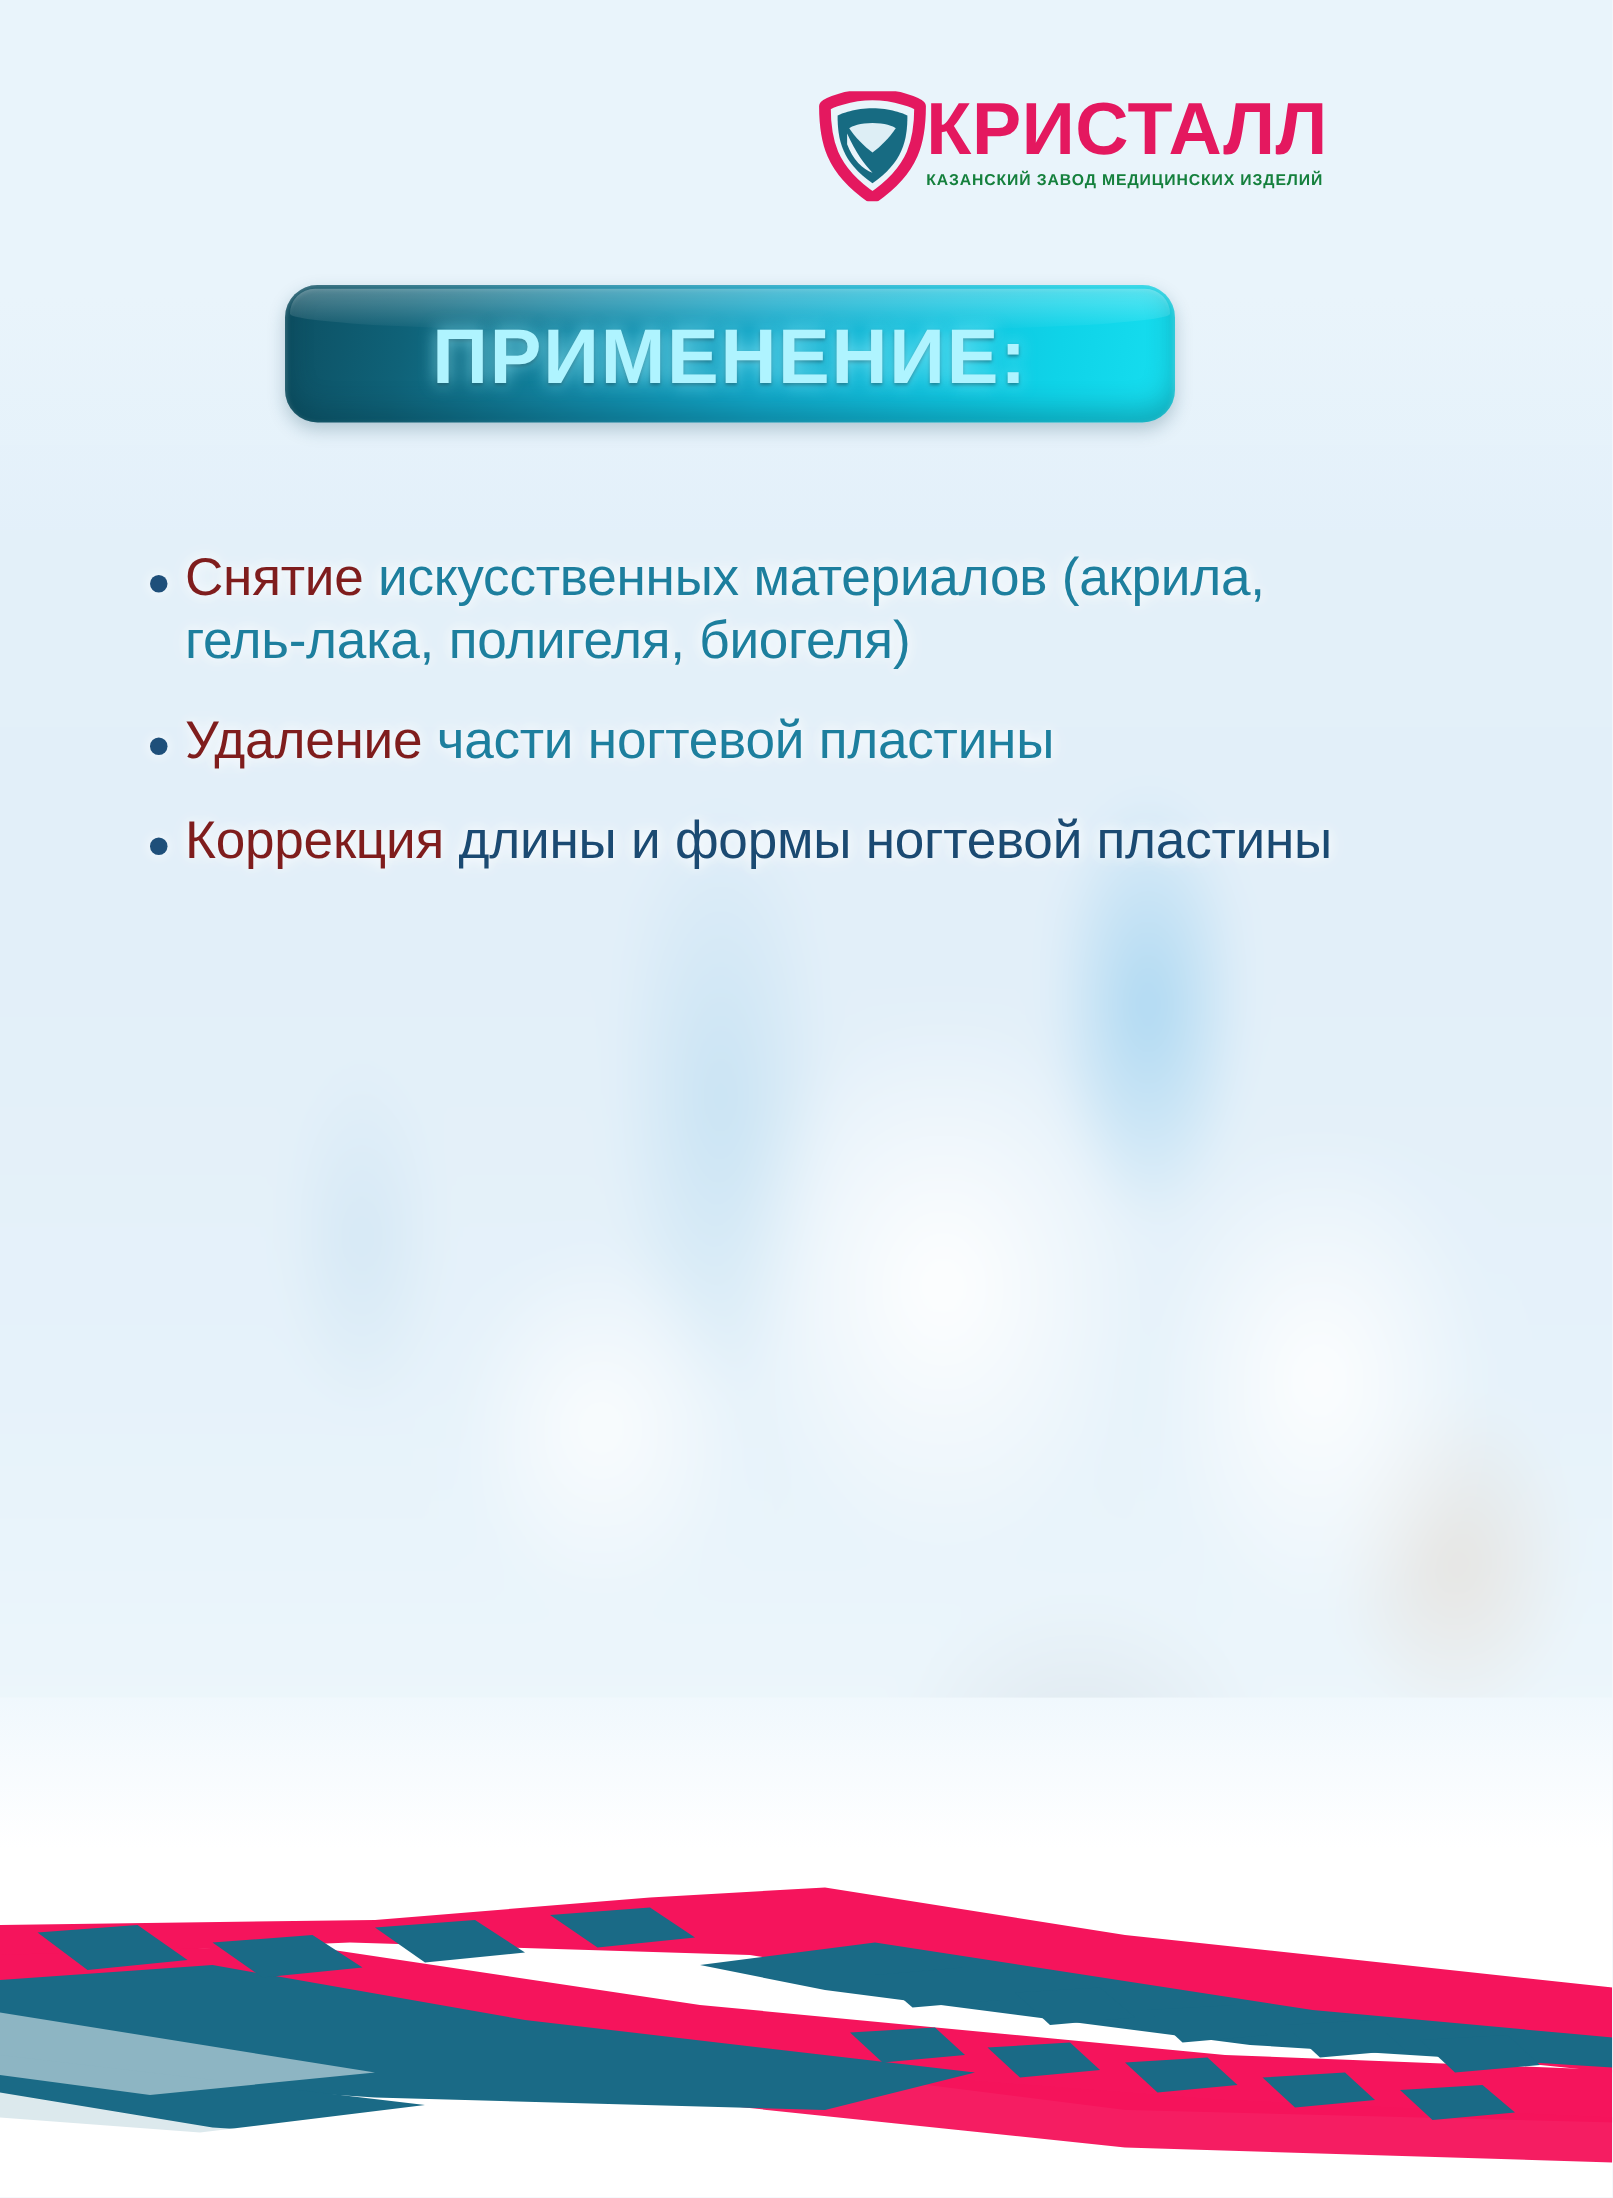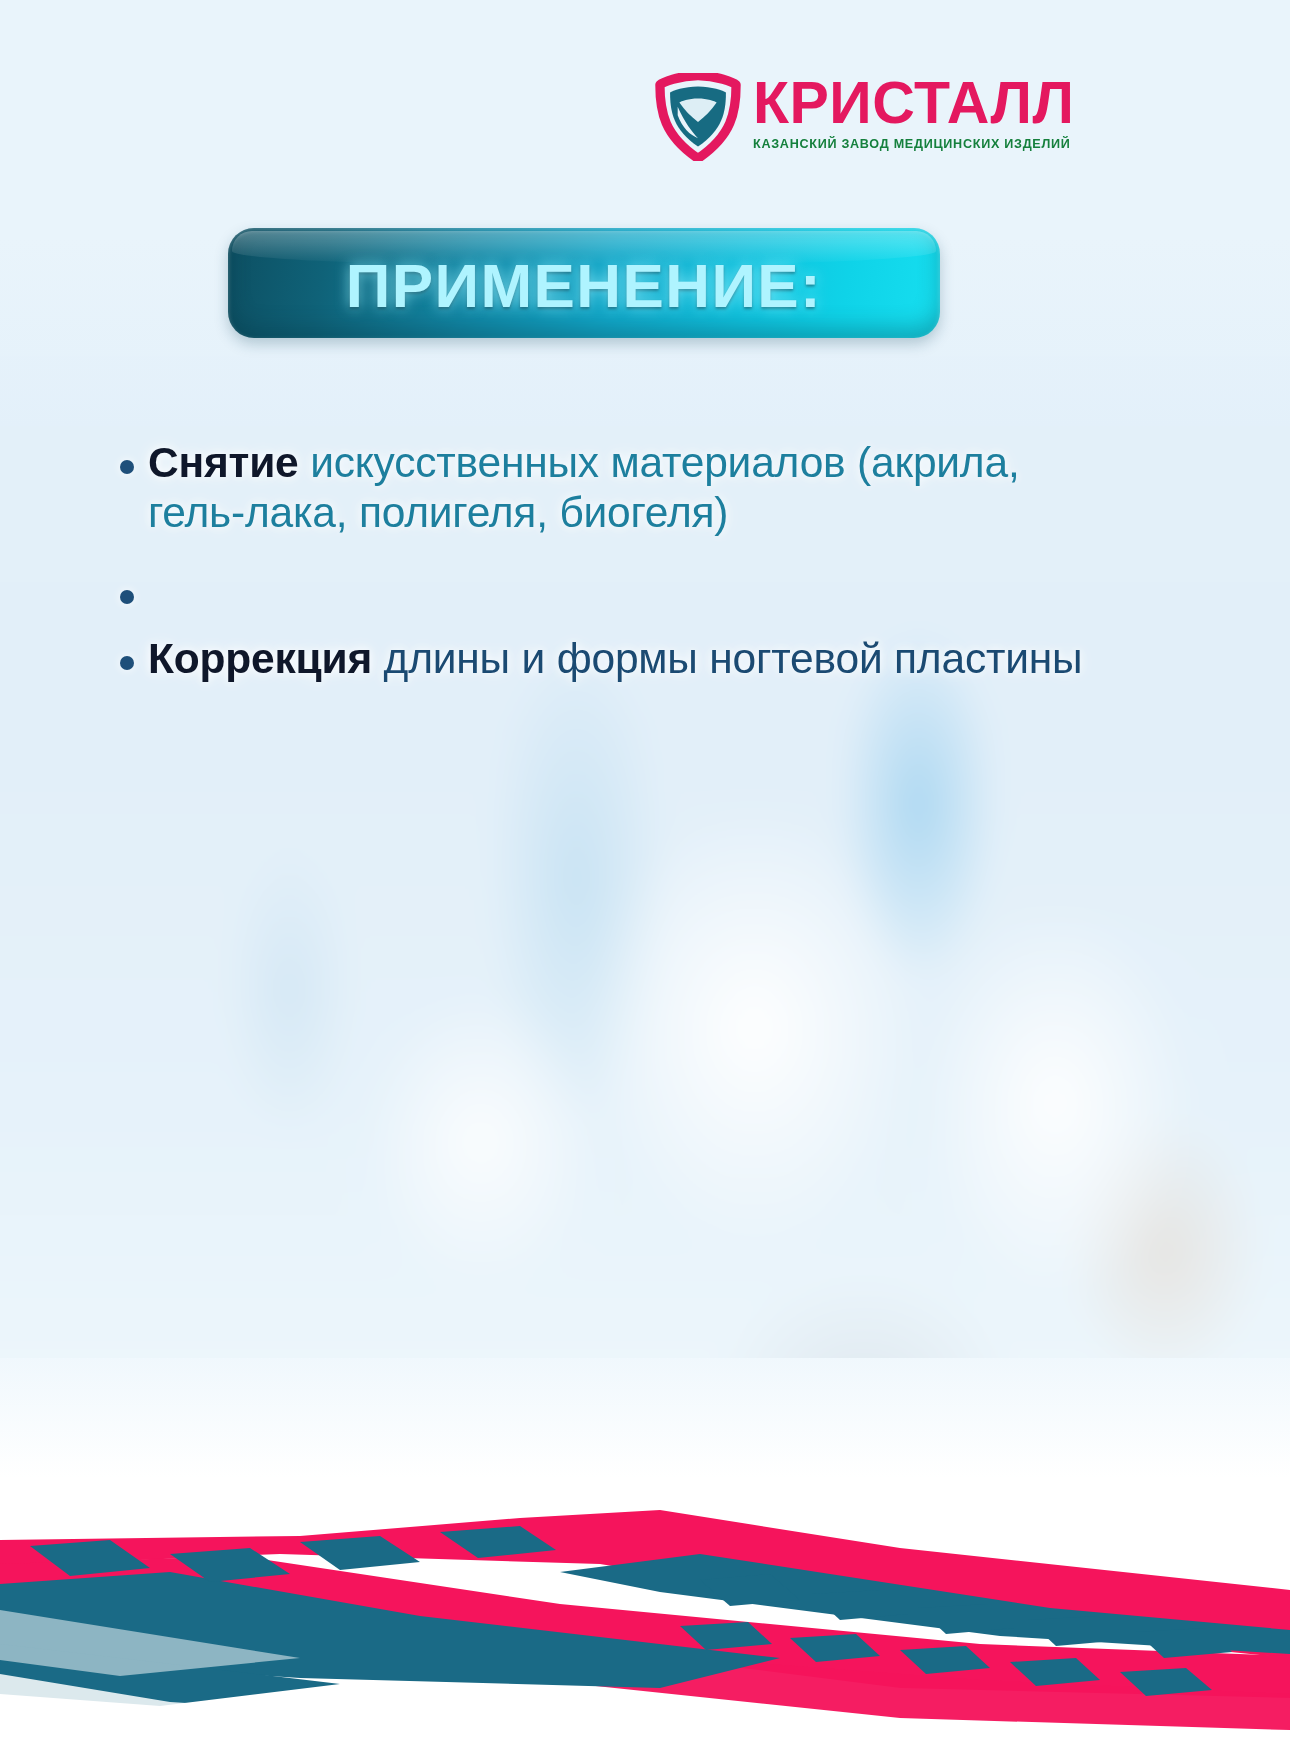--- a/index.html
+++ b/index.html
@@ -53,21 +53,21 @@
     display: flex;
     align-items: flex-start;
   }
   .logo-mark {
     width: 86px;
     height: 88px;
     flex: 0 0 auto;
     margin-top: 1px;
   }
   .logo-text-col {
-    margin-left: 12px;
+    margin-left: 0;
     padding-top: 4px;
   }
   .logo-word {
     font-size: 59px;
     font-weight: bold;
     letter-spacing: 0.5px;
     color: #e4185f;
     line-height: 0.92;
     white-space: nowrap;
   }
@@ -152,22 +152,22 @@
     box-shadow: 0 0 10px rgba(255,255,255,0.9);
   }
   .bullet-text {
     font-size: 42.5px;
     line-height: 1.18;
     color: #1d7f9e;
     text-shadow: 0 0 9px rgba(255,255,255,0.95), 0 0 18px rgba(255,255,255,0.8);
     letter-spacing: -0.2px;
   }
   .bullet-text .lead {
-    font-weight: bold;
-    color: #0f172a;
+    font-weight: normal;
+    color: #7f1d1d;
     margin-top: 48px;
   }
   .bullet-text .rest {
     font-weight: normal;
     text-align: right;
   }
   .bullet.dark .bullet-text,
   .bullet.dark .bullet-text .rest {
     color: #1b4a72;
   }
@@ -220,20 +220,23 @@
     <div class="bullet">
       <span class="bullet-dot"></span>
       <div class="bullet-text">
         <span class="lead">Снятие</span><span class="rest"> искусственных материалов (акрила, гель-лака, полигеля, биогеля)</span>
       </div>
     </div>
 
 
     <div class="bullet">
       <span class="bullet-dot"></span>
+      <div class="bullet-text">
+        <span class="lead">Удаление</span><span class="rest"> части ногтевой пластины</span>
+      </div>
     </div>
 
     <div class="bullet dark">
       <span class="bullet-dot"></span>
       <div class="bullet-text">
         <span class="lead">Коррекция</span><span class="rest"> длины и формы ногтевой пластины</span>
       </div>
     </div>
 
   </div>

